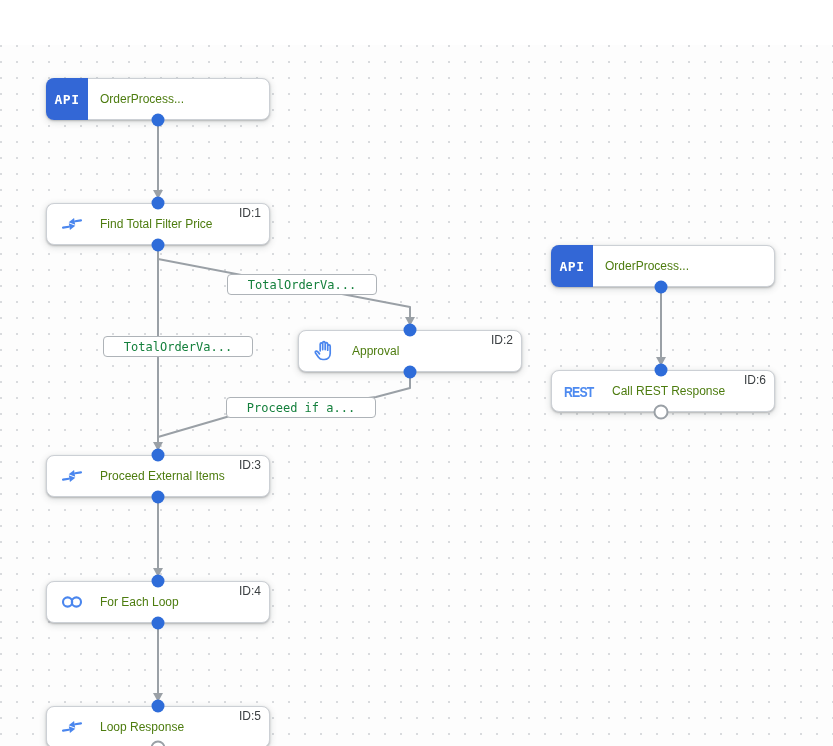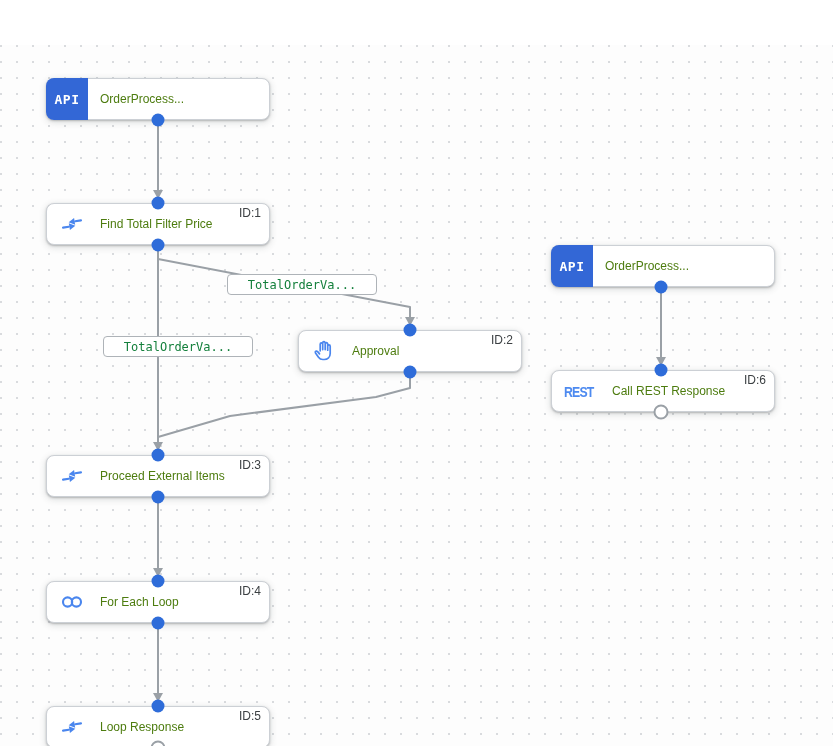--- a/index.html
+++ b/index.html
@@ -152,20 +152,21 @@
   </div>
 
   <div class="node task" style="left:551px;top:325px;padding-left:12px;">
     <span class="rest-word">REST</span>
     <span class="title">Call REST Response</span>
     <span class="idtag">ID:6</span>
   </div>
 
   <div class="edge-label" style="left:227px;top:229px;width:150px;">TotalOrderVa...</div>
   <div class="edge-label" style="left:103px;top:291px;width:150px;">TotalOrderVa...</div>
+  <div class="edge-label" style="left:226px;top:352px;width:150px;">Proceed if a...</div>
 
   <div class="port" style="left:158px;top:75px;"></div>
   <div class="port" style="left:158px;top:158px;"></div>
   <div class="port" style="left:158px;top:200px;"></div>
   <div class="port" style="left:410px;top:285px;"></div>
   <div class="port" style="left:410px;top:327px;"></div>
   <div class="port" style="left:158px;top:410px;"></div>
   <div class="port" style="left:158px;top:452px;"></div>
   <div class="port" style="left:158px;top:536px;"></div>
   <div class="port" style="left:158px;top:578px;"></div>

